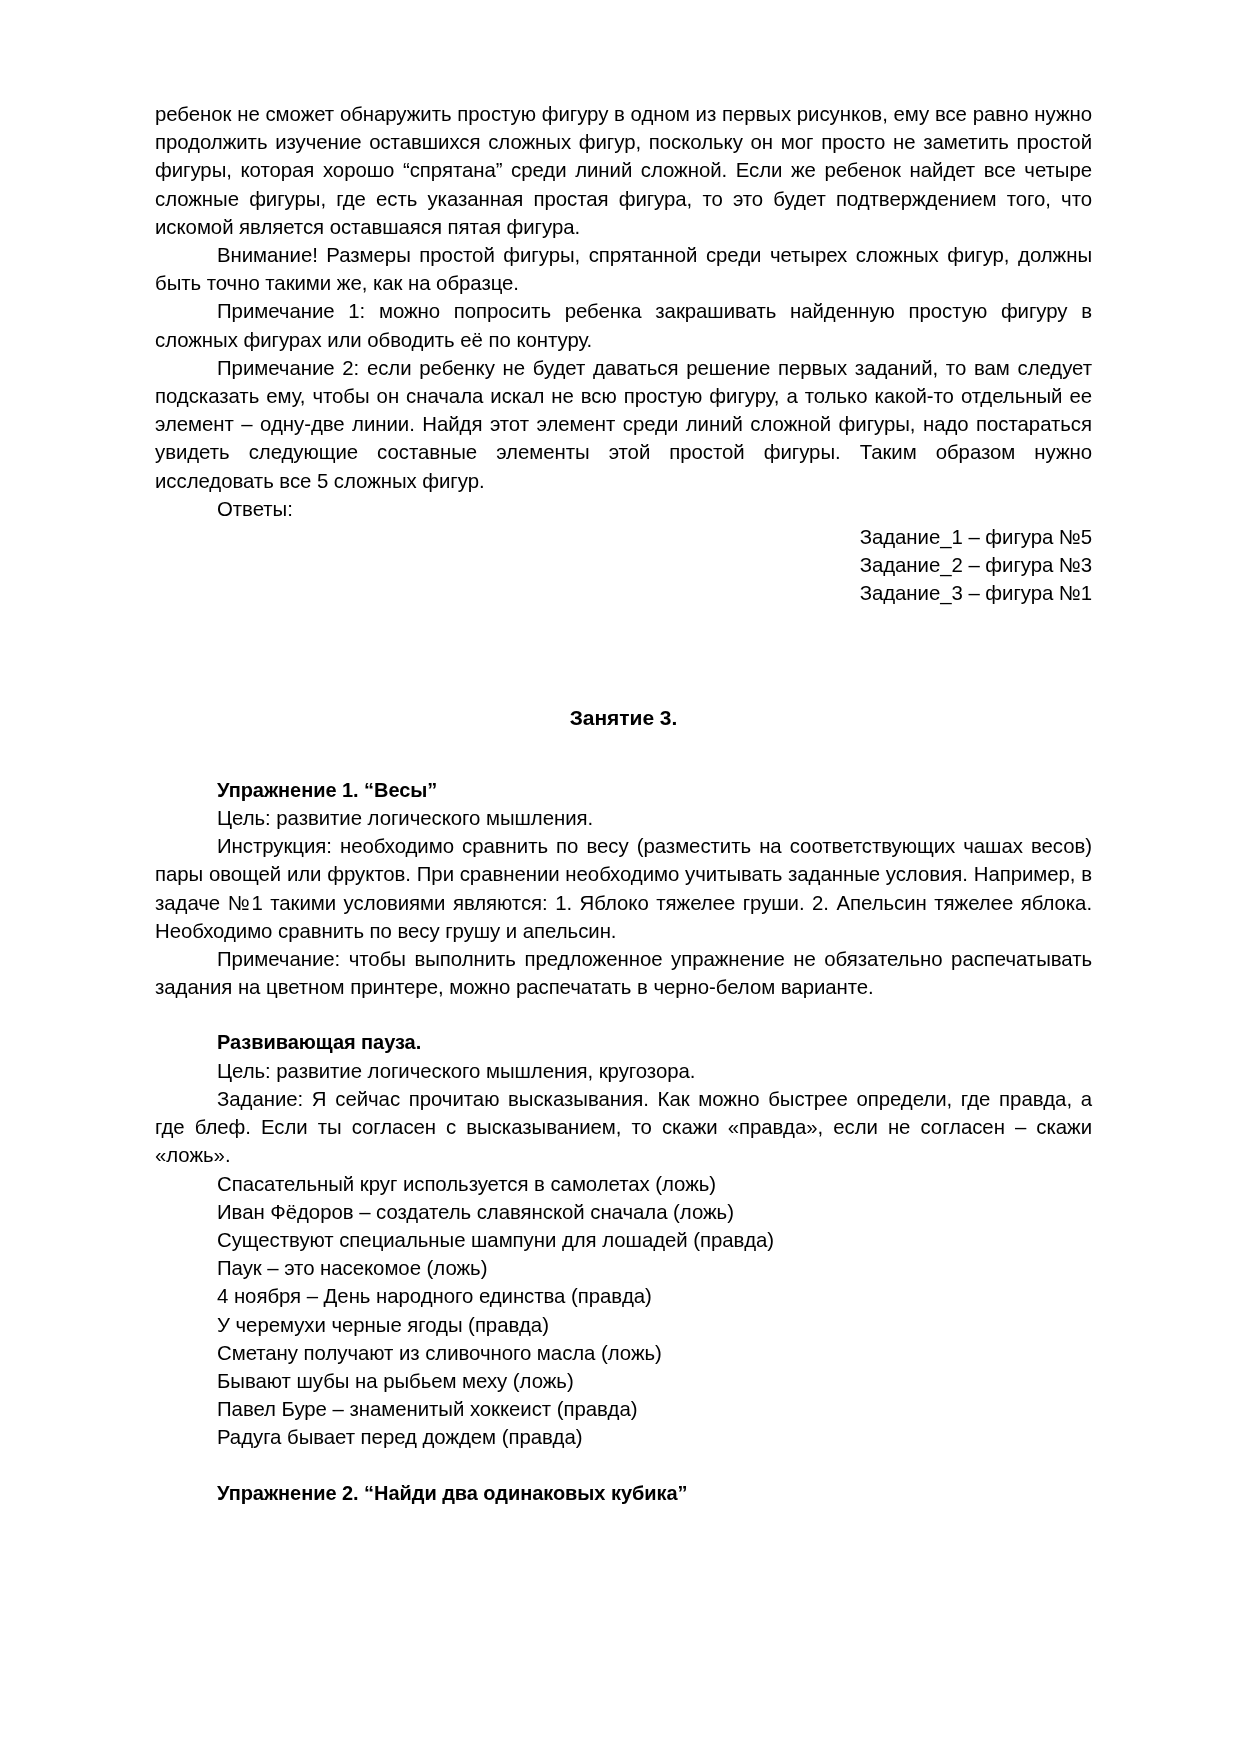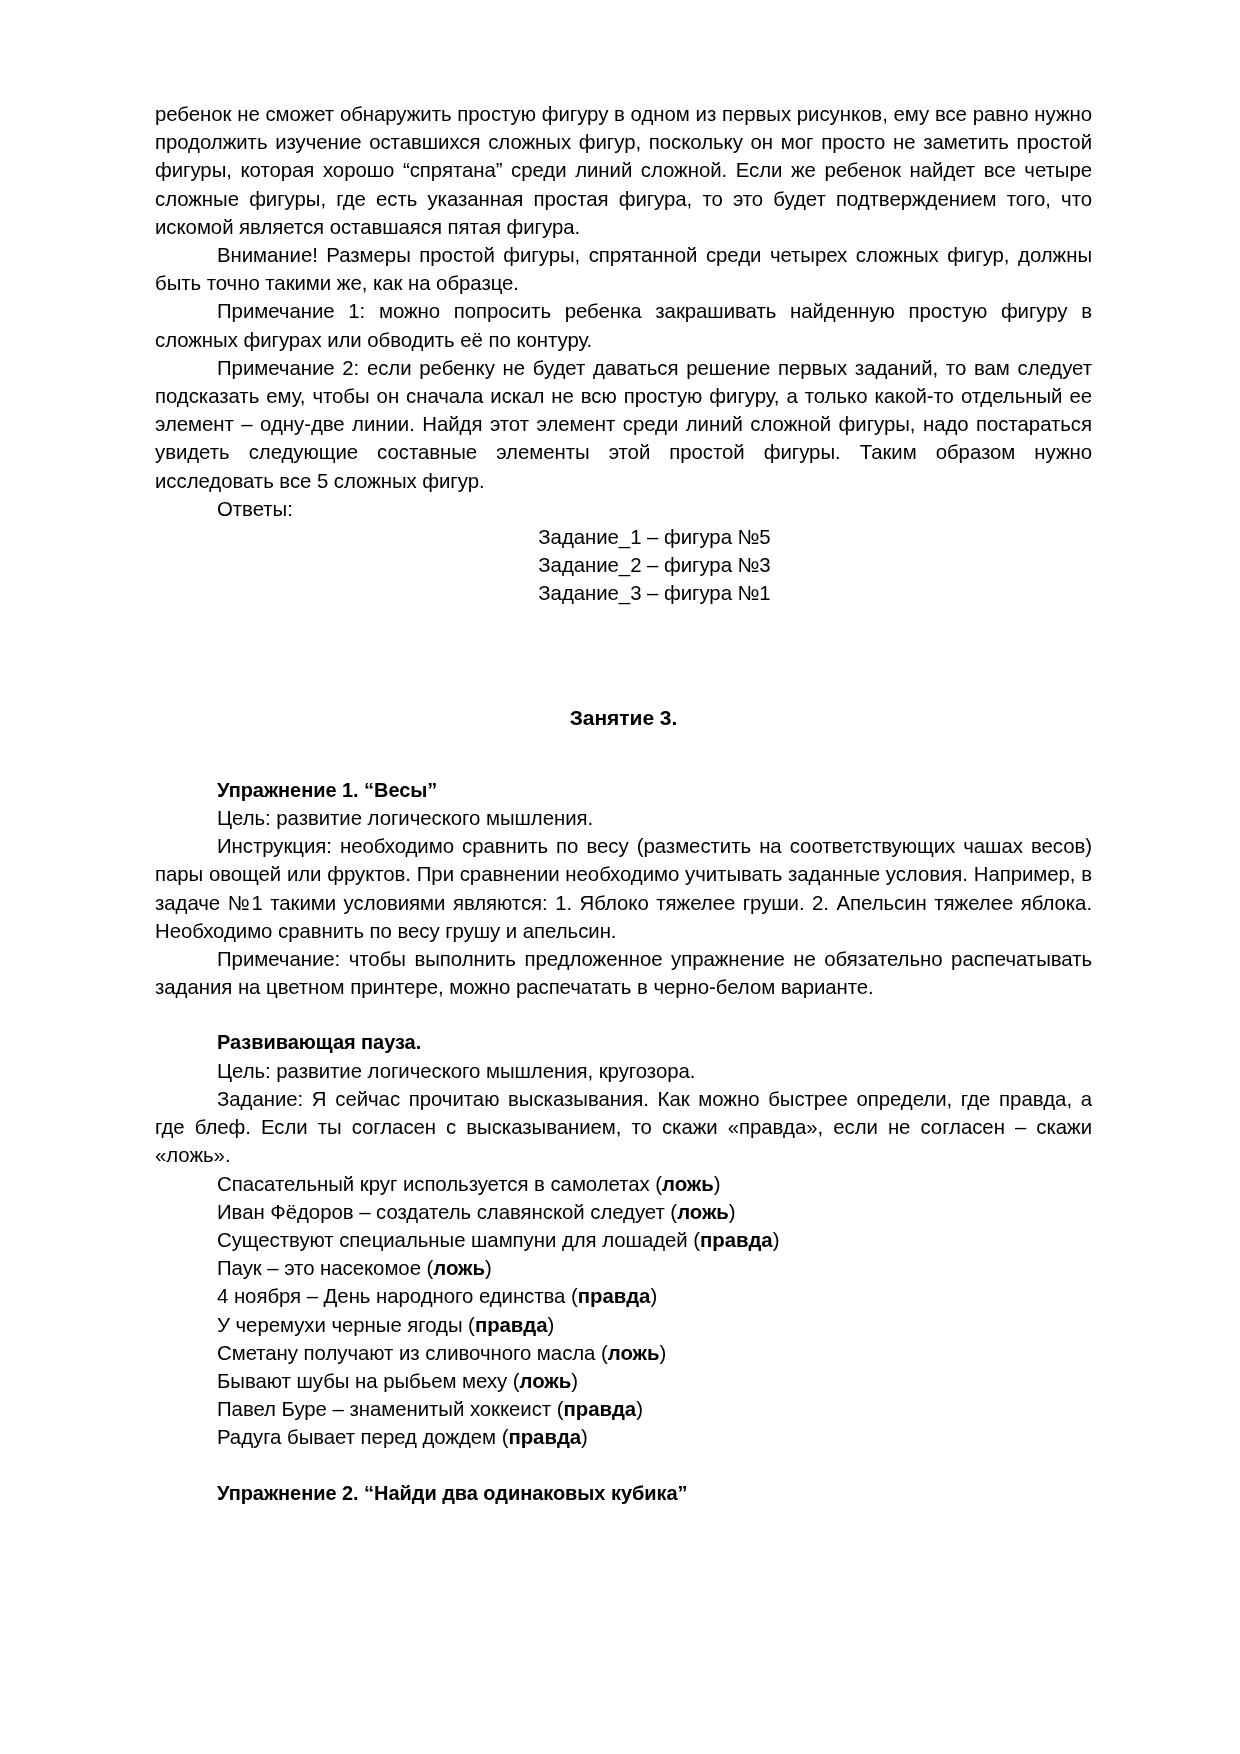--- a/index.html
+++ b/index.html
@@ -45,21 +45,21 @@
   .answers {
     margin: 0;
     padding: 0;
     list-style: none;
     text-align: left;
   }
   .answers li {
     margin: 0;
     padding: 0;
     text-indent: 62px;
-    text-align: center;
+    text-align: right;
     white-space: pre;
   }
   .section-title {
     text-align: center;
     font-weight: bold;
     font-size: 21px;
     line-height: 28.2px;
     margin: 0;
   }
   .gap-big {
@@ -84,21 +84,21 @@
     padding: 0;
     list-style: none;
   }
   .stmt-list li {
     text-indent: 62px;
     text-align: left;
     line-height: 28.2px;
     white-space: nowrap;
   }
   b, .b {
-    font-weight: bold;
+    font-weight: normal;
   }
 </style>
 </head>
 <body>
 
 <div class="page">
   <div class="doc-body">
 
     <p class="noindent">ребенок не сможет обнаружить простую фигуру в одном из первых рисунков, ему все равно нужно продолжить изучение оставшихся сложных фигур, поскольку он мог просто не заметить простой фигуры, которая хорошо “спрятана” среди линий сложной. Если же ребенок найдет все четыре сложные фигуры, где есть указанная простая фигура, то это будет подтверждением того, что искомой является оставшаяся пятая фигура.</p>
 
@@ -133,21 +133,21 @@
     <div class="gap-small"></div>
 
     <h3 class="sub">Развивающая пауза.</h3>
 
     <p class="indent left">Цель: развитие логического мышления, кругозора.</p>
 
     <p class="indent">Задание: Я сейчас прочитаю высказывания. Как можно быстрее определи, где правда, а где блеф. Если ты согласен с высказыванием, то скажи «правда», если не согласен – скажи «ложь».</p>
 
     <ul class="stmt-list">
         <li><span>Спасательный круг используется в самолетах (</span><b>ложь</b><span>)</span></li>
-        <li><span>Иван Фёдоров – создатель славянской следует (</span><b>ложь</b><span>)</span></li>
+        <li><span>Иван Фёдоров – создатель славянской сначала (</span><b>ложь</b><span>)</span></li>
         <li><span>Существуют специальные шампуни для лошадей (</span><b>правда</b><span>)</span></li>
         <li><span>Паук – это насекомое (</span><b>ложь</b><span>)</span></li>
         <li><span>4 ноября – День народного единства (</span><b>правда</b><span>)</span></li>
         <li><span>У черемухи черные ягоды (</span><b>правда</b><span>)</span></li>
         <li><span>Сметану получают из сливочного масла (</span><b>ложь</b><span>)</span></li>
         <li><span>Бывают шубы на рыбьем меху (</span><b>ложь</b><span>)</span></li>
         <li><span>Павел Буре – знаменитый хоккеист (</span><b>правда</b><span>)</span></li>
         <li><span>Радуга бывает перед дождем (</span><b>правда</b><span>)</span></li>
       </ul>
 

